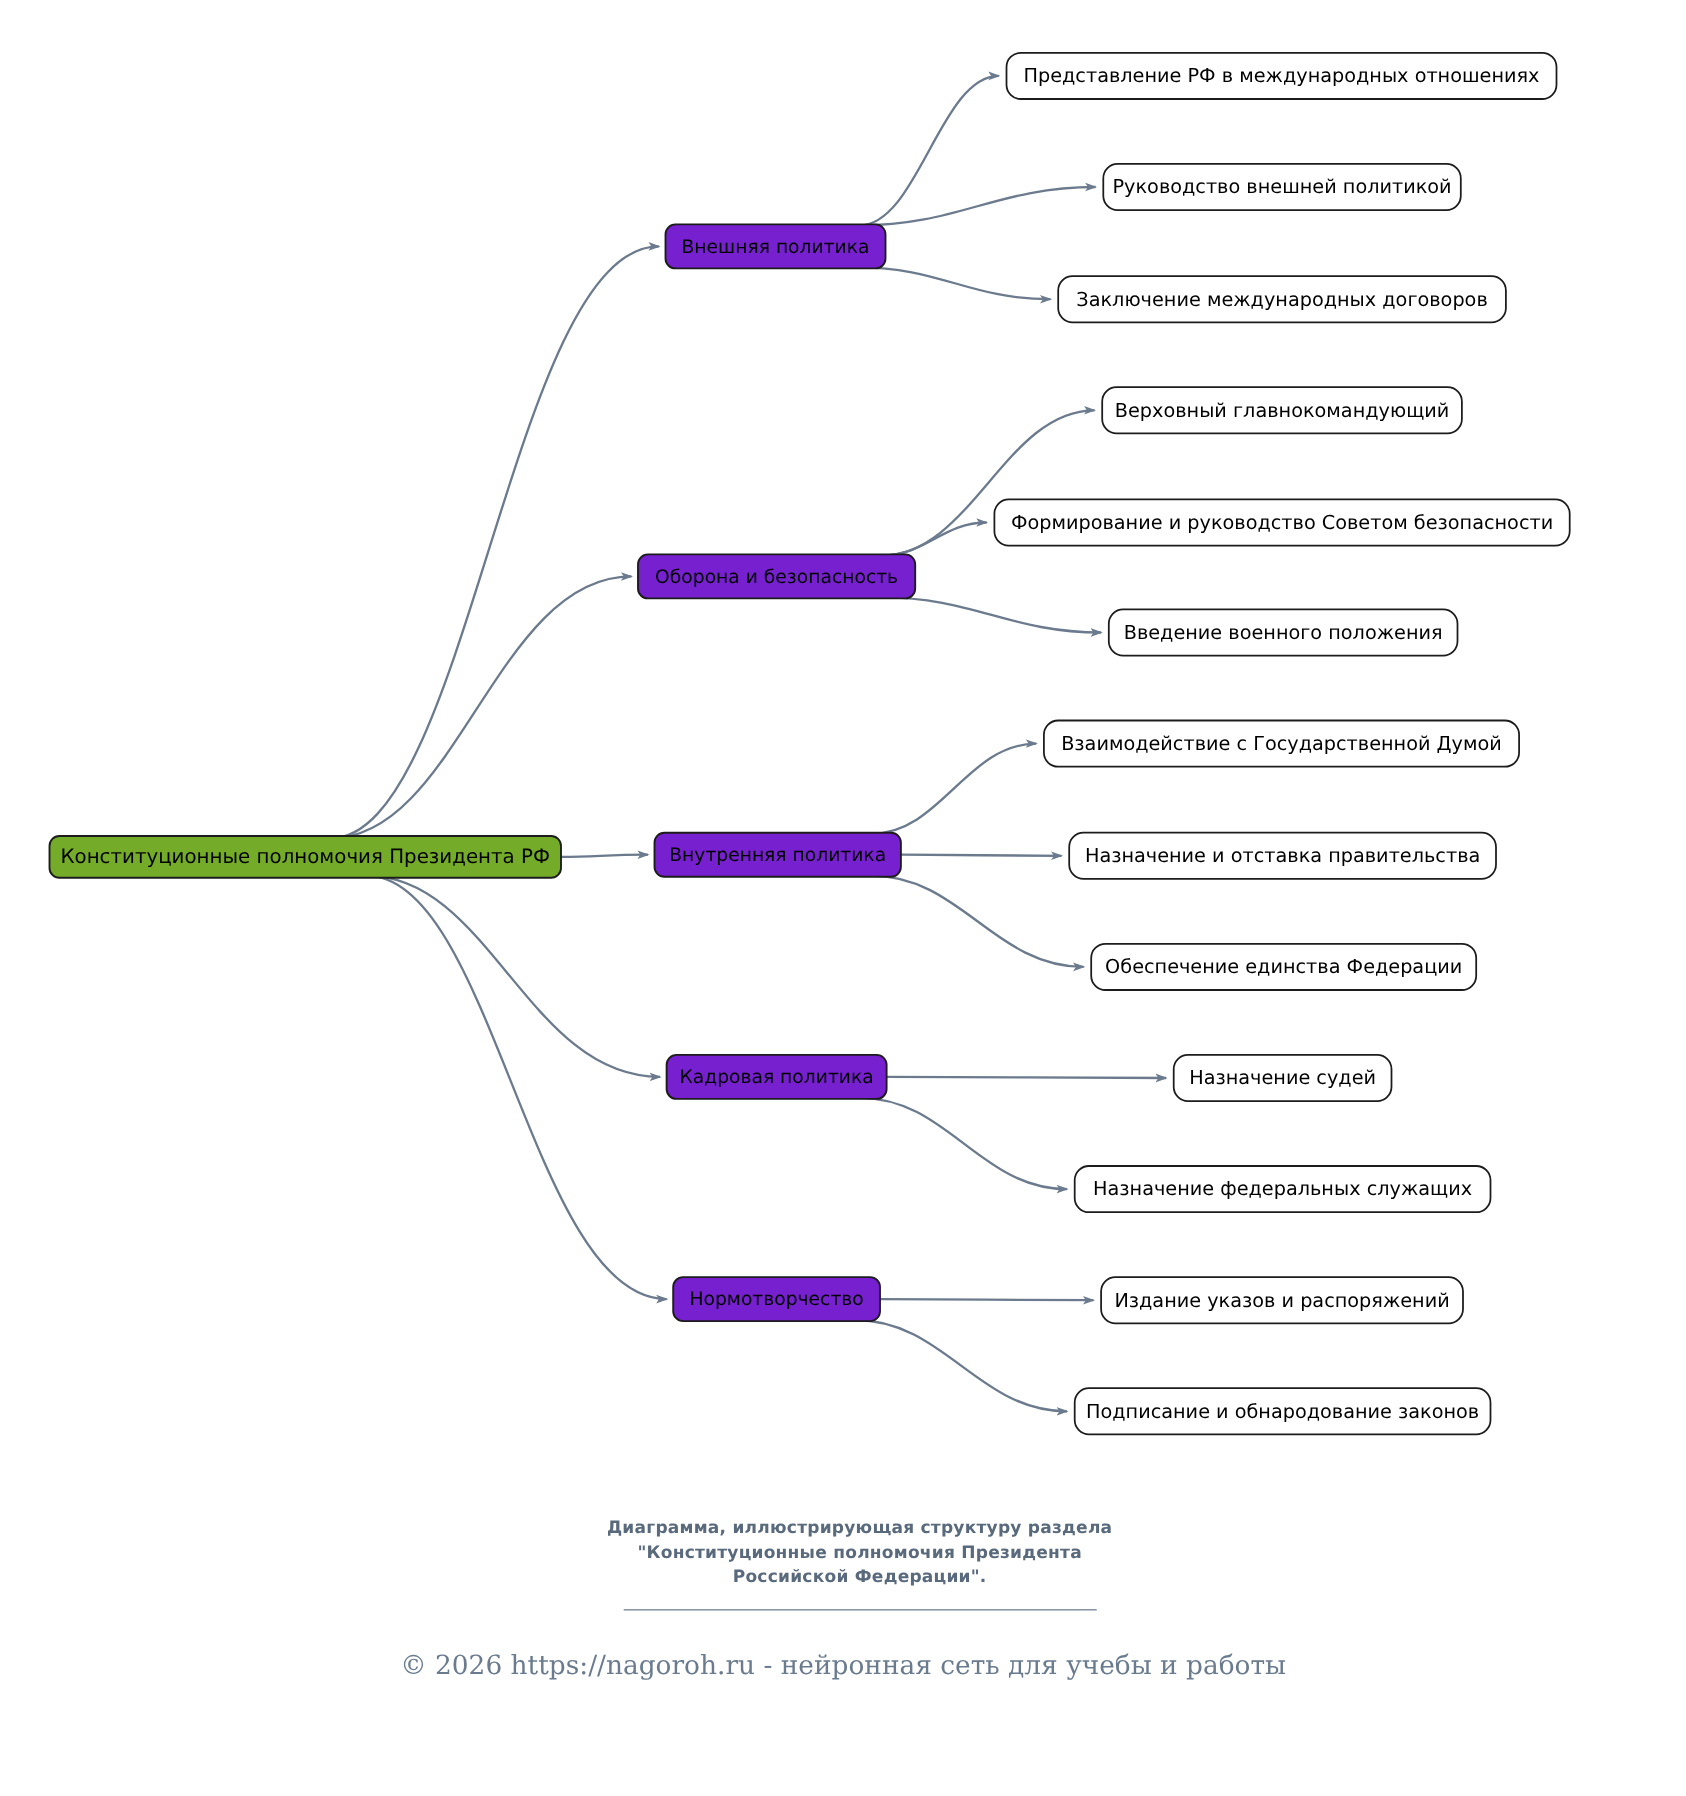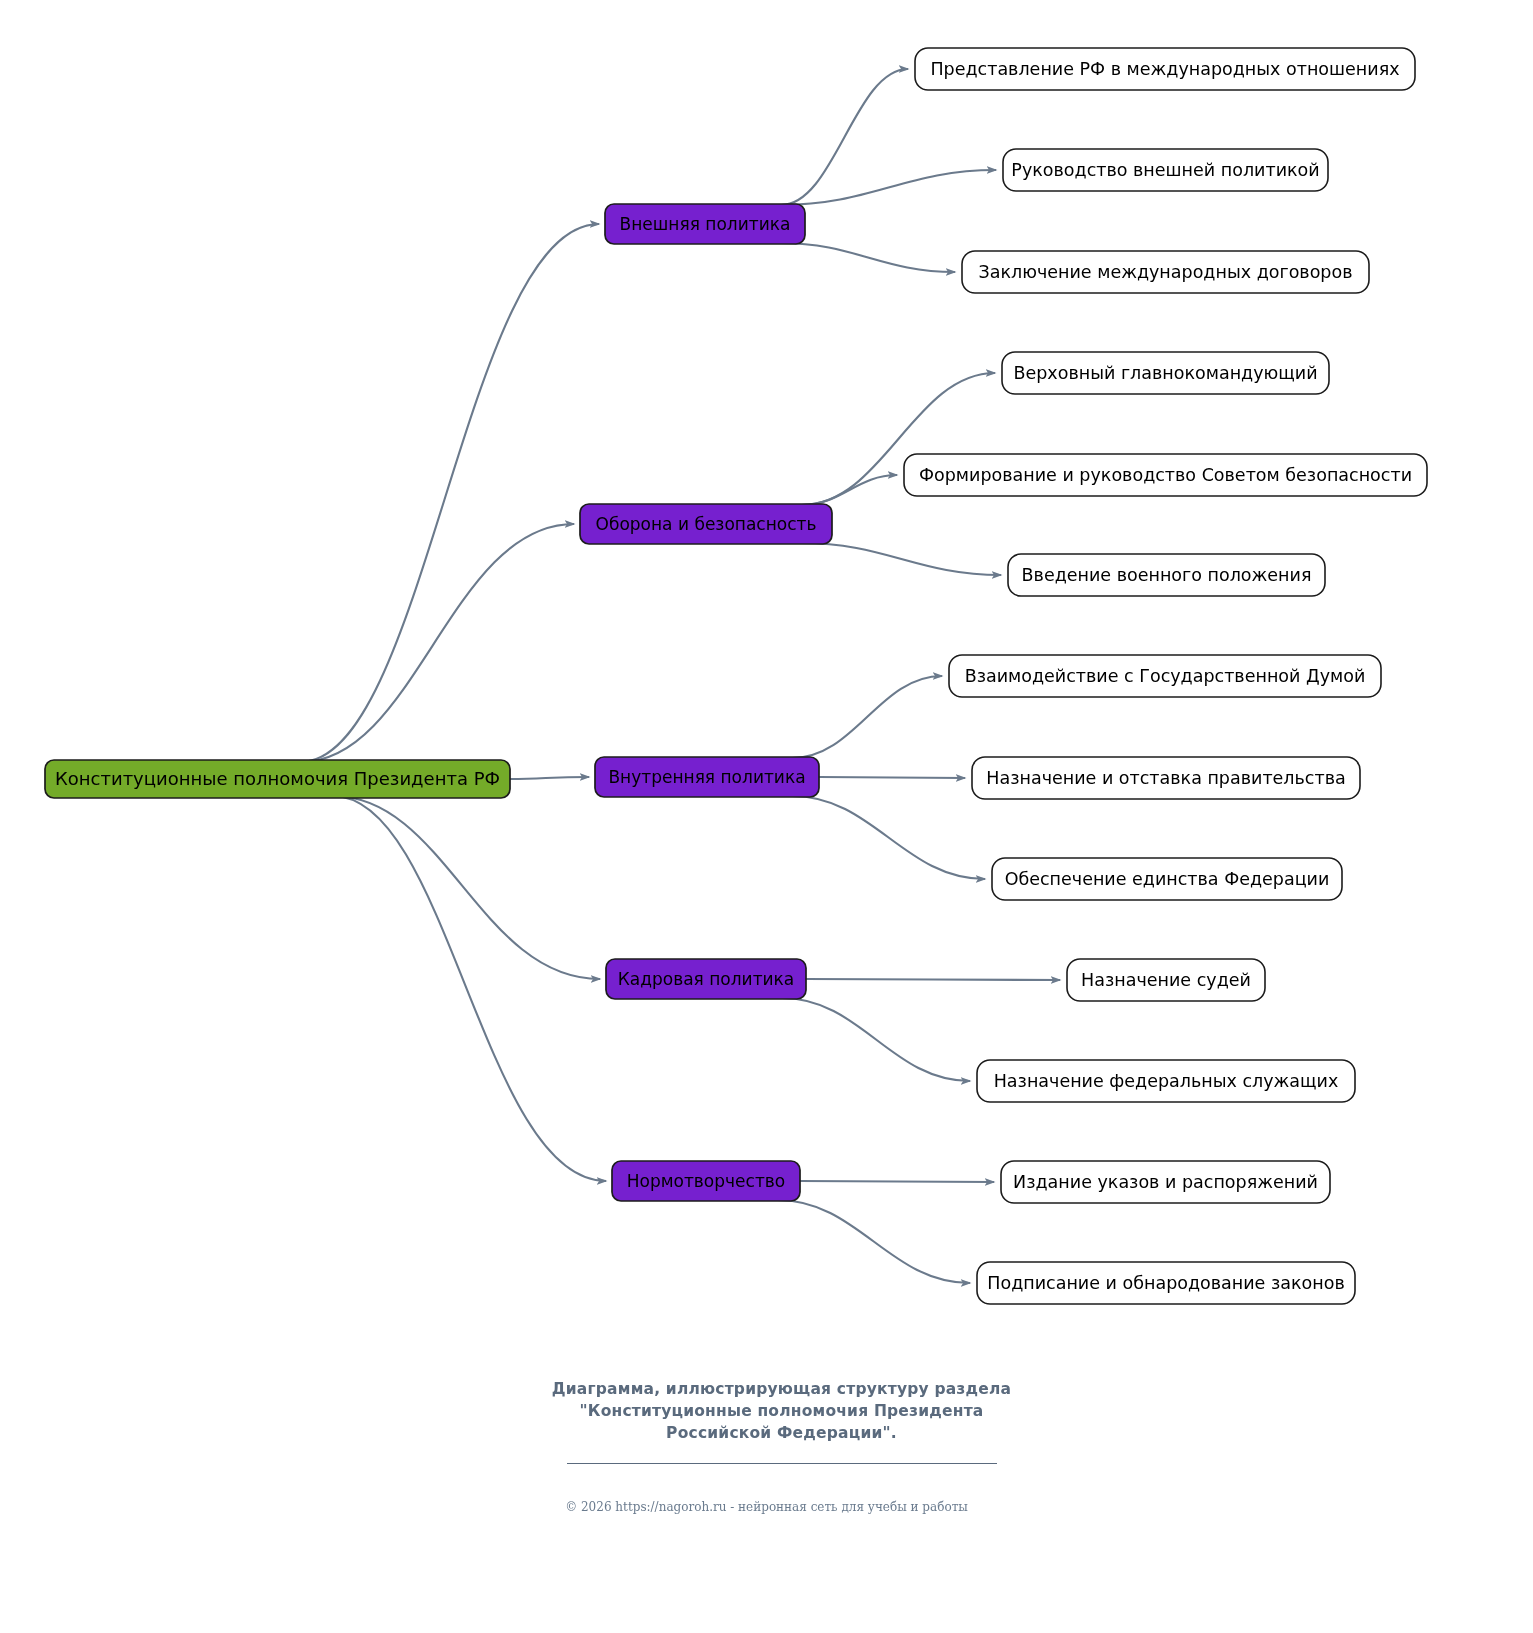--- a/index.html
+++ b/index.html
@@ -77,21 +77,21 @@
     background: #5a6a7d;
     margin: 19px auto 0 auto;
   }
   .footer-line {
     position: absolute;
     left: 0;
     top: 1500px;
     width: 1533px;
     text-align: center;
     font-family: "DejaVu Serif", "Liberation Serif", serif;
-    font-size: 12px;
+    font-size: 24px;
     color: #6a7b8e;
   }
 </style>
 </head>
 <body>
 
 <div id="mindmap-root">
   <svg id="diagram" viewBox="0 0 1533 1350">
     <defs>
       <marker id="arrowhead" markerWidth="11" markerHeight="9" refX="9.5" refY="4.5" orient="auto" markerUnits="userSpaceOnUse">

